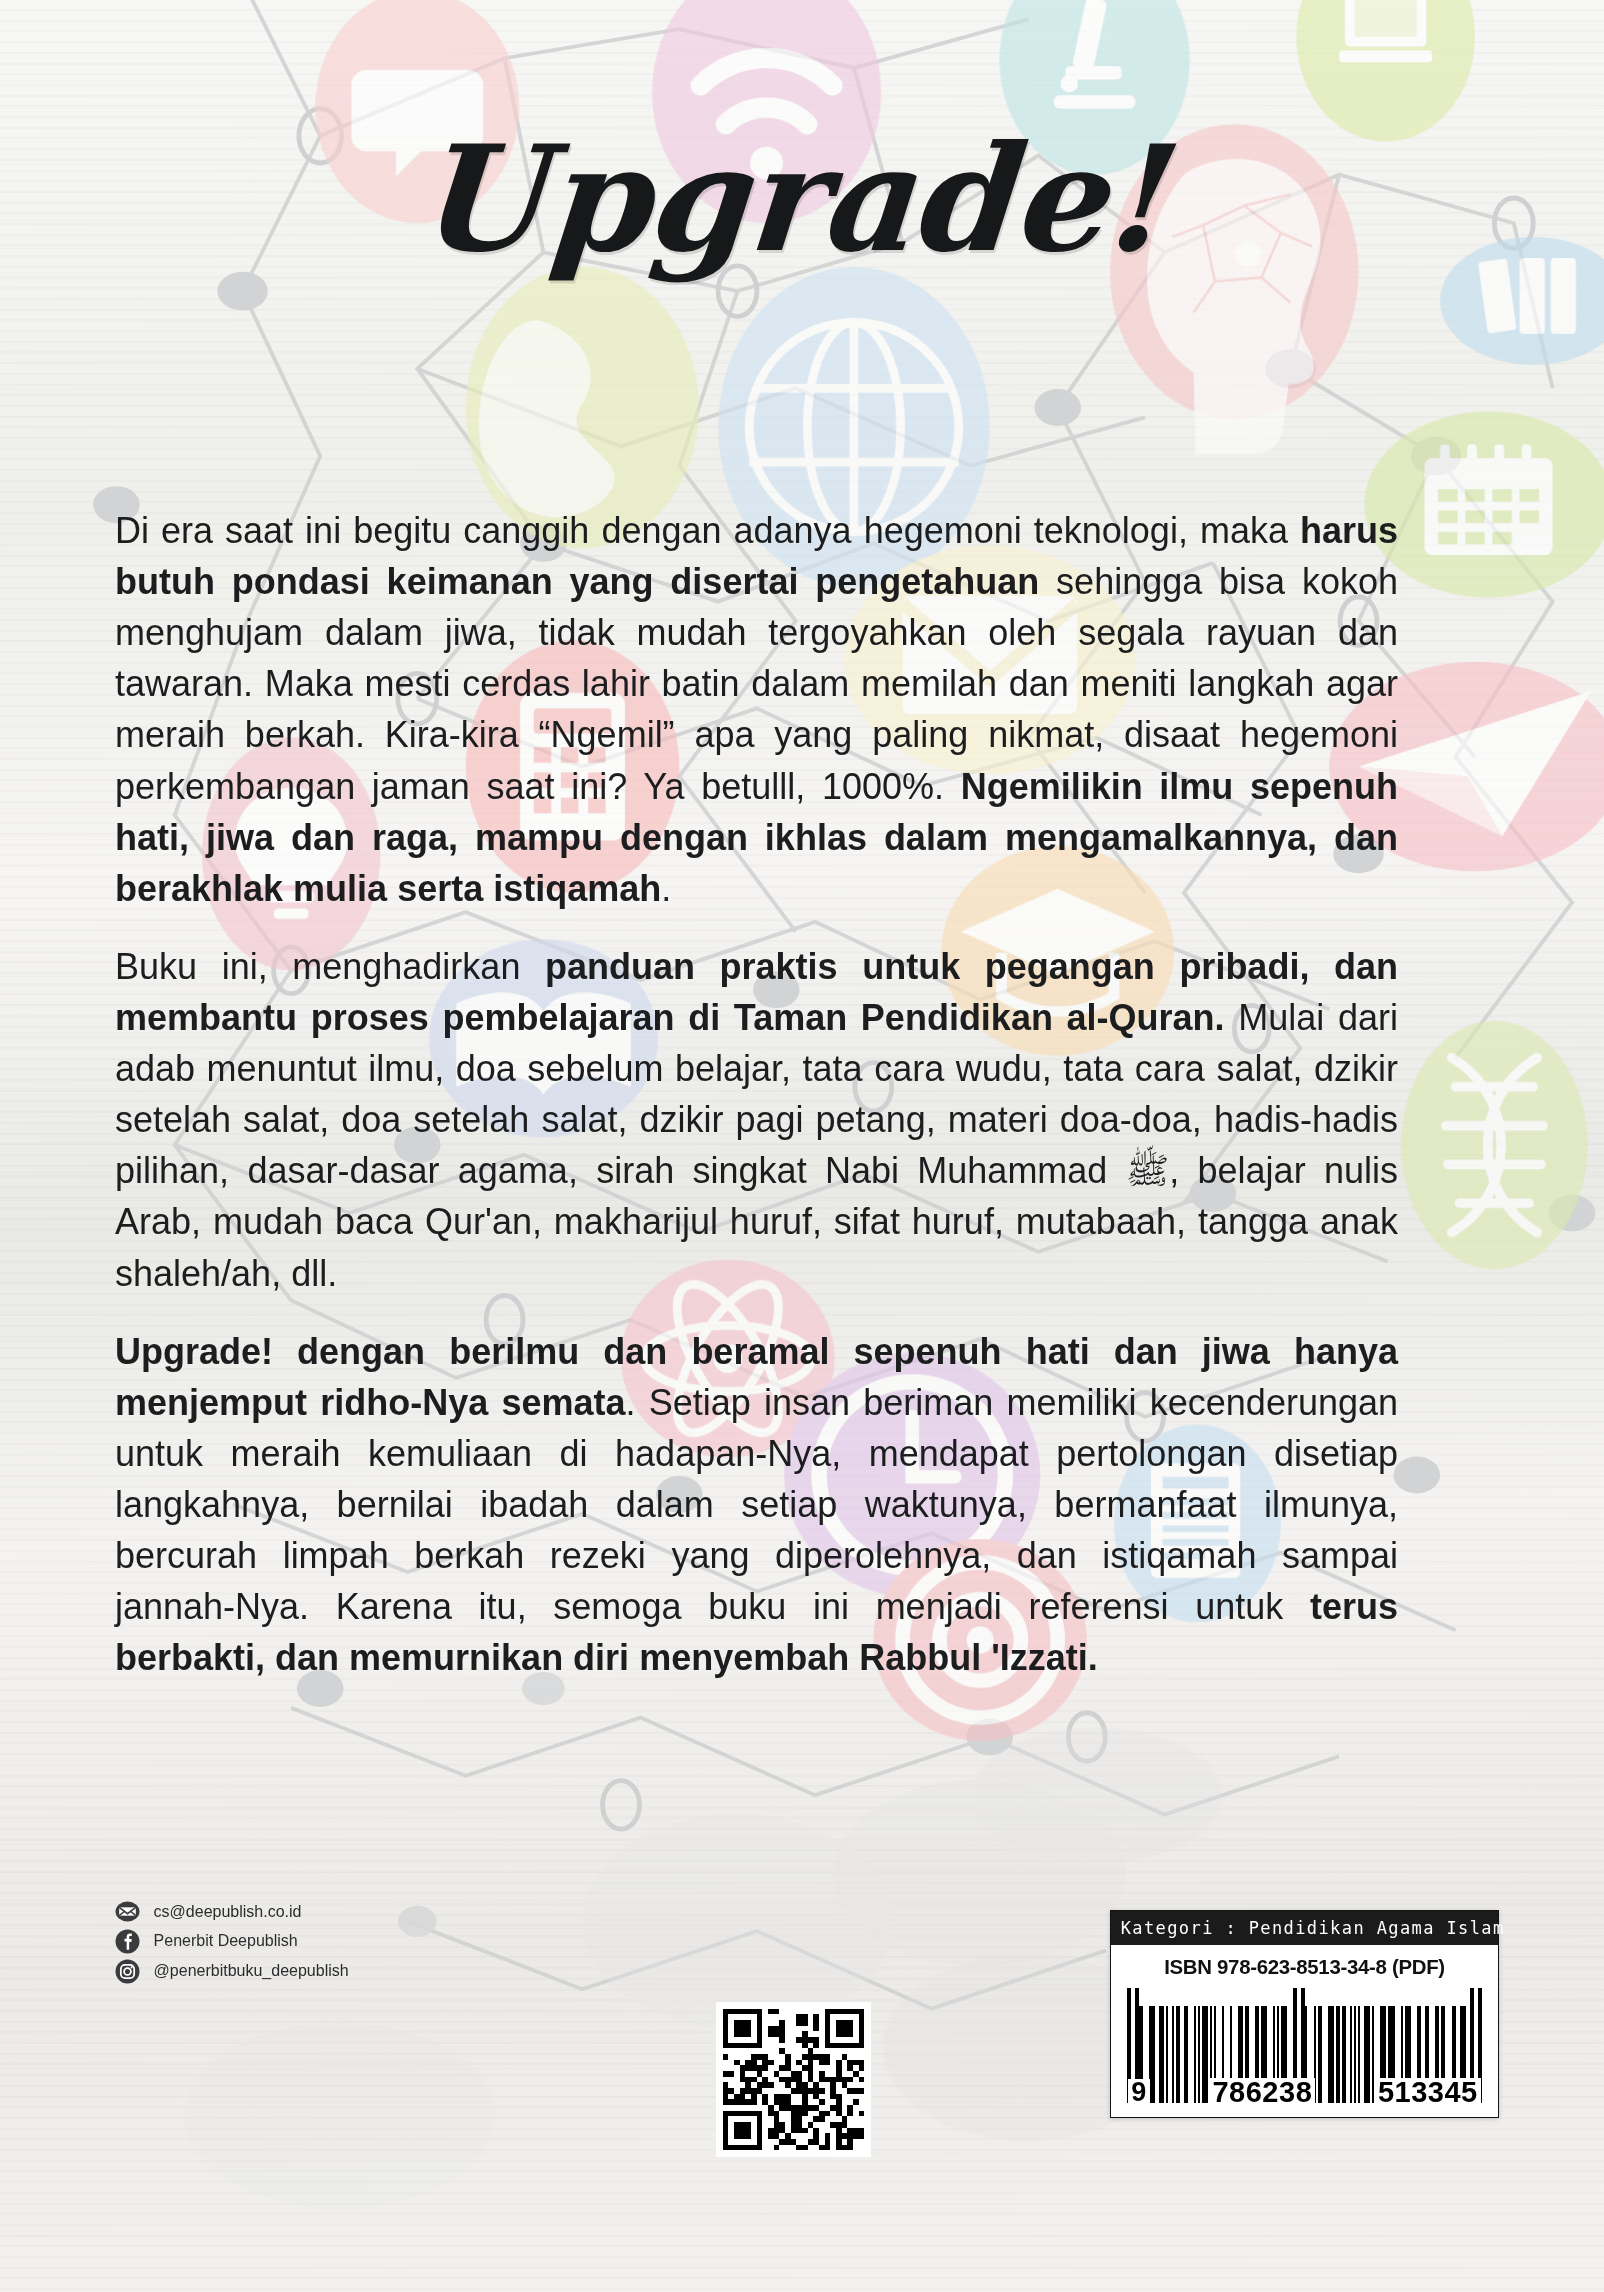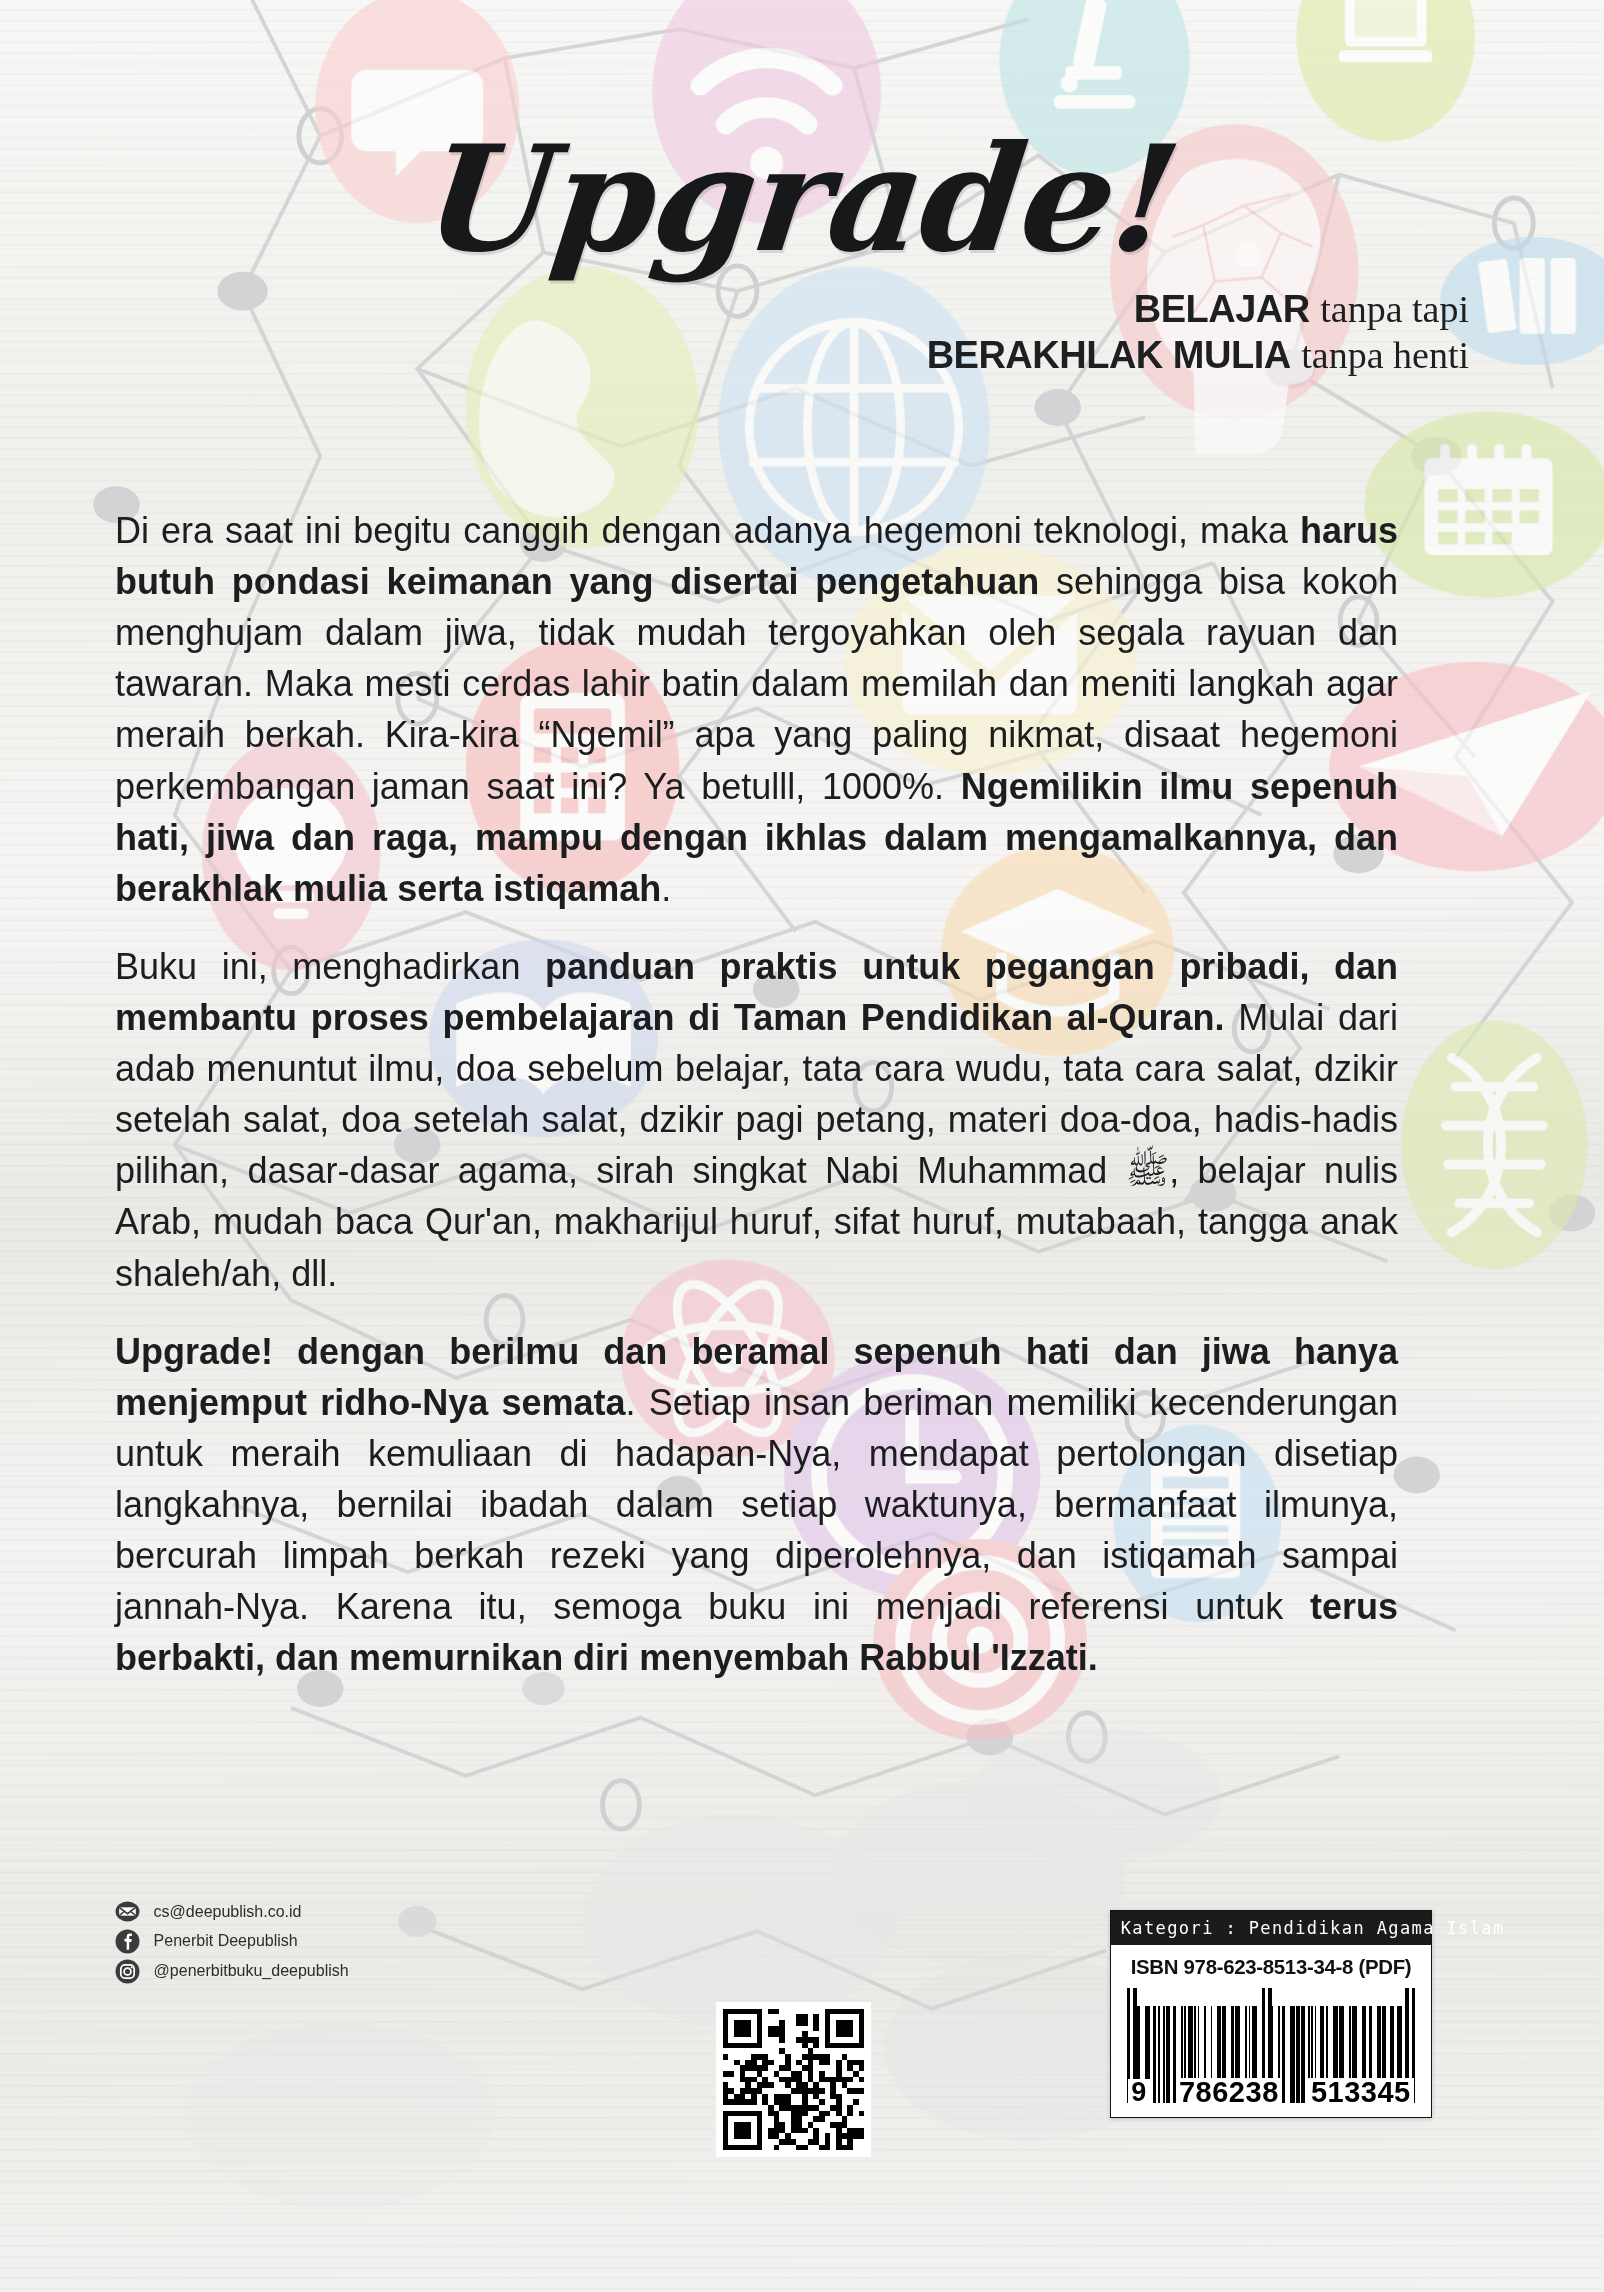--- a/index.html
+++ b/index.html
@@ -76,21 +76,21 @@
 
   
   .qr-box{position:absolute;left:716px;top:2002px;width:155px;height:155px;
           background:#fff;padding:6.8px;box-sizing:border-box;}
   .qr-grid{width:100%;height:100%;display:grid;
            grid-template-columns:repeat(25,1fr);grid-template-rows:repeat(25,1fr);}
   .qr-grid i{display:block;background:#000;}
 
   
   .isbn-card{
-    position:absolute;left:1110px;top:1910px;width:322px;
+    position:absolute;left:1110px;top:1910px;width:389px;
     background:#fff;border:1.9px solid #141414;box-sizing:border-box;
     box-shadow:0 1px 4.9px rgba(0,0,0,0.18);
   }
   .isbn-cat{
     background:#1b1b1b;color:#fff;
     font-family:"DejaVu Sans Mono", monospace;
     font-size:17px;letter-spacing:1.4px;
     padding:6.8px 0 6.8px 9.7px;white-space:nowrap;
   }
   .isbn-body{padding:11.6px 15.5px 9.7px 15.5px;text-align:center;}
@@ -341,30 +341,20 @@
       <g fill="#d8d9da" opacity="0.9">
         <ellipse cx="560" cy="1740" rx="22" ry="17"></ellipse>
         <ellipse cx="1180" cy="2010" rx="22" ry="17"></ellipse>
         <ellipse cx="430" cy="1980" rx="20" ry="16"></ellipse>
       </g>
     </svg>
   </div>
 
   <div class="title-block">
     <div class="brand-title">Upgrade!</div>
-    <div class="subtitle-wrap">
-      <div class="sub-line">
-        <span class="sub-strong">BELAJAR</span>
-        <span class="sub-light">tanpa tapi</span>
-      </div>
-      <div class="sub-line">
-        <span class="sub-strong">BERAKHLAK MULIA</span>
-        <span class="sub-light">tanpa henti</span>
-      </div>
-    </div>
   </div>
 
   <div class="body-copy">
     <p><span>Di era saat ini begitu canggih dengan adanya hegemoni teknologi, maka </span><span class="b">harus butuh pondasi keimanan yang disertai pengetahuan</span><span> sehingga bisa kokoh menghujam dalam jiwa, tidak mudah tergoyahkan oleh segala rayuan dan tawaran. Maka mesti cerdas lahir batin dalam memilah dan meniti langkah agar meraih berkah. Kira-kira “Ngemil” apa yang paling nikmat, disaat hegemoni perkembangan jaman saat ini? Ya betulll, 1000%. </span><span class="b">Ngemilikin ilmu sepenuh hati, jiwa dan raga, mampu dengan ikhlas dalam mengamalkannya, dan berakhlak mulia serta istiqamah</span><span>.</span></p>
     <p><span>Buku ini, menghadirkan </span><span class="b">panduan praktis untuk pegangan pribadi, dan membantu proses pembelajaran di Taman Pendidikan al-Quran.</span><span> Mulai dari adab menuntut ilmu, doa sebelum belajar, tata cara wudu, tata cara salat, dzikir setelah salat, doa setelah salat, dzikir pagi petang, materi doa-doa, hadis-hadis pilihan, dasar-dasar agama, sirah singkat Nabi Muhammad ﷺ, belajar nulis Arab, mudah baca Qur'an, makharijul huruf, sifat huruf, mutabaah, tangga anak shaleh/ah, dll.</span></p>
     <p><span class="b">Upgrade! dengan berilmu dan beramal sepenuh hati dan jiwa hanya menjemput ridho-Nya semata</span><span>. Setiap insan beriman memiliki kecenderungan untuk meraih kemuliaan di hadapan-Nya, mendapat pertolongan disetiap langkahnya, bernilai ibadah dalam setiap waktunya, bermanfaat ilmunya, bercurah limpah berkah rezeki yang diperolehnya, dan istiqamah sampai jannah-Nya. Karena itu, semoga buku ini menjadi referensi untuk </span><span class="b">terus berbakti, dan memurnikan diri menyembah Rabbul 'Izzati.</span></p>
   </div>
 
   <div class="publisher">
 

